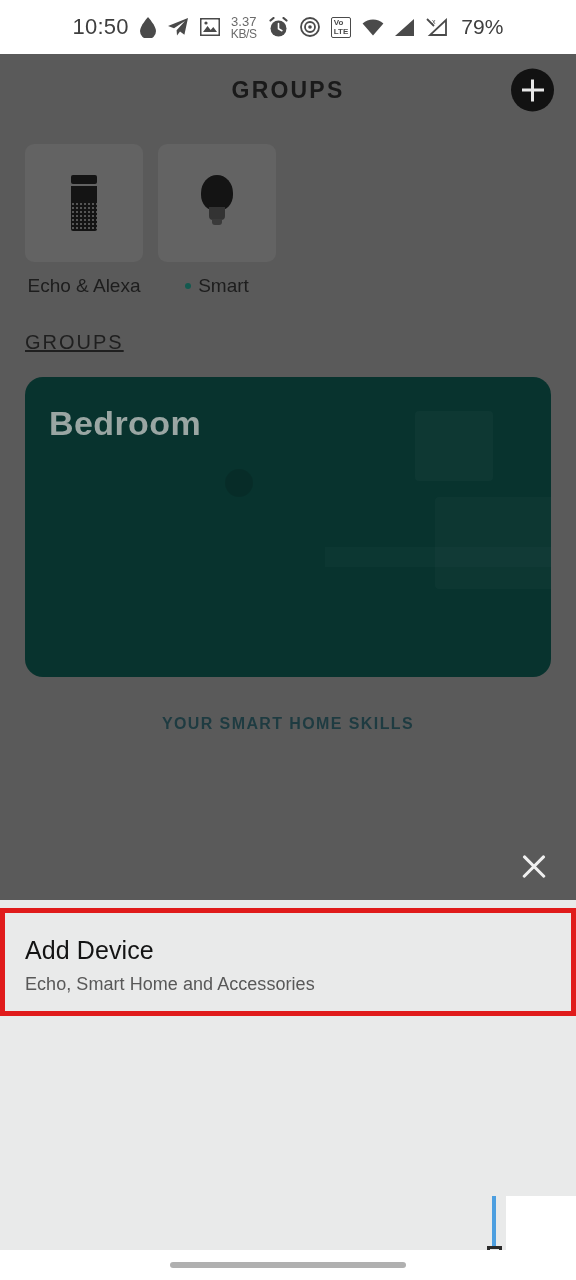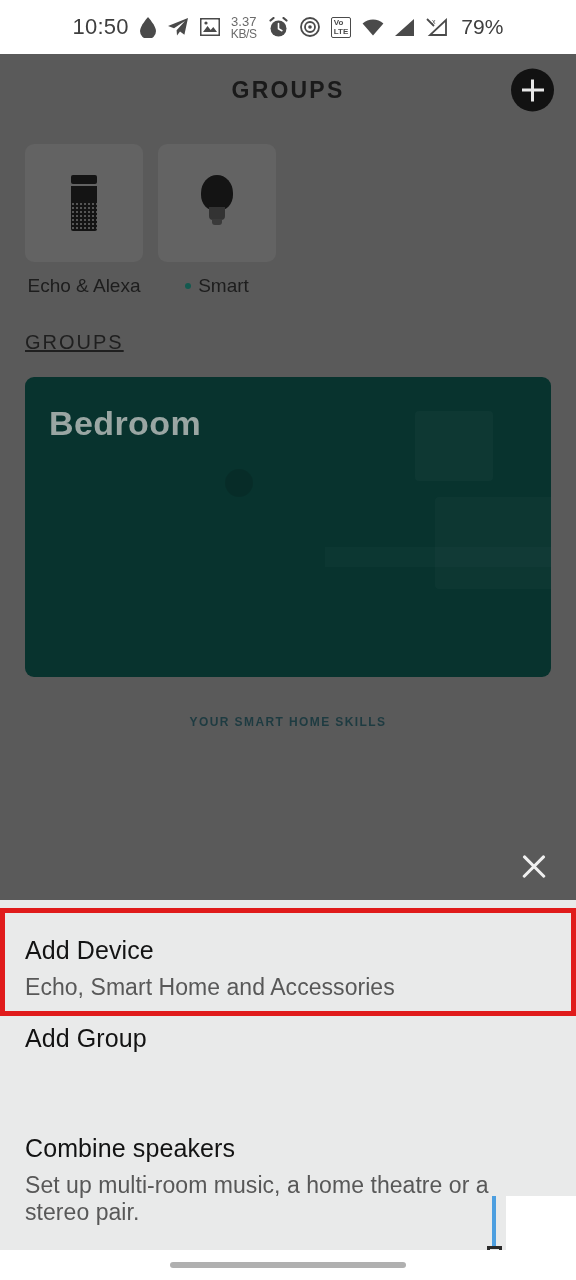--- a/index.html
+++ b/index.html
@@ -87,53 +87,53 @@
   .bulb .base { position: absolute; top: 44px; left: 17px; width: 10px; height: 6px; background: #3a3a3a; border-radius: 0 0 3px 3px; }
   .dots3 { display: flex; gap: 10px; }
   .dots3 span { width: 11px; height: 11px; border-radius: 50%; background: #131313; }
 
   
   .groups-head {
     margin: 34px 0 0 25px; font-size: 20px; font-weight: 500;
     letter-spacing: 2px; color: #1f1f1f; text-decoration: underline;
   }
   .group-card {
-    margin: 23px 25px 0 25px; height: 300px; border-radius: 9px;
+    margin: 23px 25px 0 25px; height: 300px; border-radius: 18px;
     background: #08332e; position: relative; overflow: hidden; padding-left: 35px;
   }
   .group-card .ph1 { position:absolute; top:34px; left:390px; width:78px; height:70px; background:rgba(255,255,255,.028); border-radius:4px; }
   .group-card .ph2 { position:absolute; top:120px; left:410px; width:130px; height:92px; background:rgba(255,255,255,.022); border-radius:4px; }
   .group-card .ph3 { position:absolute; top:170px; left:300px; width:250px; height:20px; background:rgba(255,255,255,.02); }
   .group-card .ph4 { position:absolute; top:92px; left:200px; width:28px; height:28px; background:rgba(0,0,0,.12); border-radius:50%; }
   .group-name {
     position: absolute; top: 27px; left: 24px;
     font-size: 34px; font-weight: 700; color: #9aa6a3; letter-spacing: .4px;
   }
   .skills-link {
     margin-top: 38px; text-align: center;
-    font-size: 12px; font-weight: 700; letter-spacing: 1.4px; color: #1e3b41;
+    font-size: 16px; font-weight: 700; letter-spacing: 1.4px; color: #1e3b41;
   }
 
   
   .close-btn {
     position: absolute; left: 512px; top: 845px; width: 44px; height: 44px;
     display: flex; align-items: center; justify-content: center;
   }
   .close-btn i { position: absolute; width: 30px; height: 3.4px; background: #f0f0f0; border-radius: 1px; }
   .close-btn i.a { transform: rotate(45deg); }
   .close-btn i.b { transform: rotate(-45deg); }
 
   
   .sheet {
     position: absolute; left: 0; top: 900px; width: 576px; height: 350px;
     background: #e9eaea;
   }
   .sheet-item { padding: 0 25px; }
   .sheet-title { font-size: 25px; color: #131313; font-weight: 400; letter-spacing: .1px; }
-  .sheet-sub { font-size: 23px; color: #585858; margin-top: 9px; letter-spacing: .05px; }
+  .sheet-sub { font-size: 18px; color: #585858; margin-top: 9px; letter-spacing: .05px; }
 
   .item-add-device { position: absolute; left: 0; top: 8px; width: 576px; height: 107px; padding: 28px 25px 0 25px; }
   .item-add-group  { position: absolute; left: 0; top: 124px; width: 576px; padding: 0 25px; }
   .item-combine    { position: absolute; left: 0; top: 234px; width: 576px; padding: 0 25px; }
 
   .highlight-box {
     position: absolute; left: 0; top: 908px; width: 576px; height: 108px;
     border: 5px solid #e01b1b; pointer-events: none;
   }
 
@@ -301,27 +301,22 @@
   </div>
 
   <div class="sheet">
 
     <div class="sheet-item item-add-device">
       <div class="sheet-title">Add Device</div>
       <div class="sheet-sub">Echo, Smart Home and Accessories</div>
     </div>
 
     <div class="sheet-item item-add-group">
-      <div class="sheet-title">Add Group</div>
-    </div>
-
-    <div class="sheet-item item-combine">
-      <div class="sheet-title">Combine speakers</div>
-      <div class="sheet-sub">Set up multi-room music, a home theatre or a stereo pair.</div>
-    </div>
+    </div>
+
 
   </div>
 
   <div class="highlight-box"></div>
 
   <div class="overlay-white"></div>
   <div class="overlay-line"></div>
   <div class="overlay-badge"></div>
 
   <div class="navbar">

